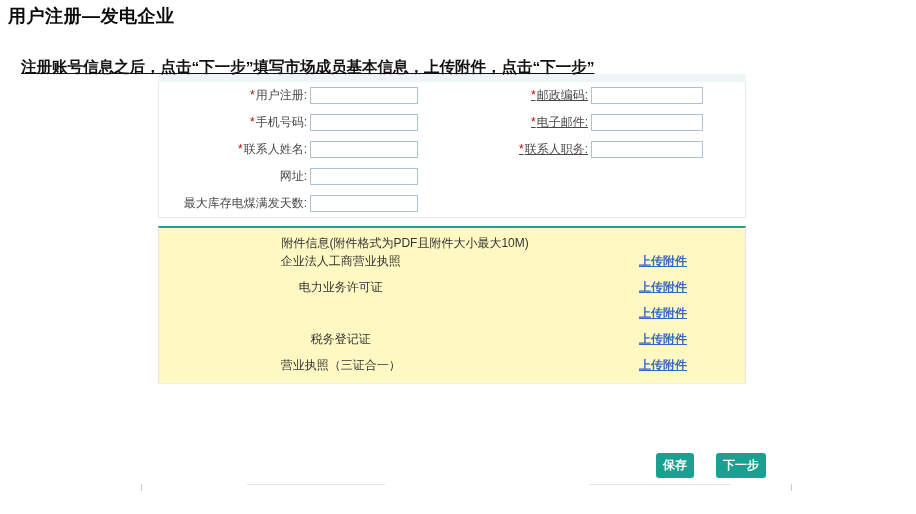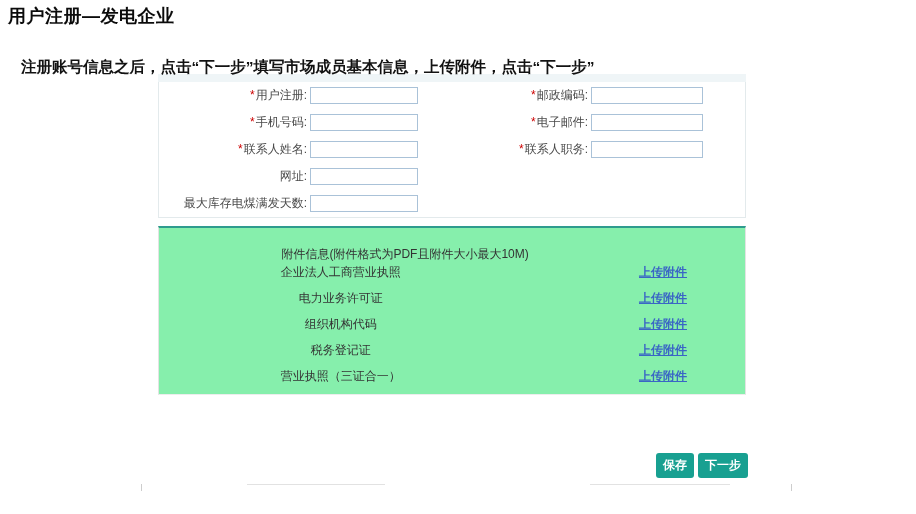--- a/index.html
+++ b/index.html
@@ -8,59 +8,59 @@
     width:916px; height:514px; position:relative; overflow:hidden;
     background:#ffffff;
     font-family:"Liberation Sans","DejaVu Sans",sans-serif;
   }
   .page-title {
     position:absolute; left:8px; top:4px;
     font-size:18px; font-weight:bold; color:#0b0b0b; letter-spacing:.5px;
   }
   .instruction {
     position:absolute; left:21px; top:57px; z-index:3;
-    font-size:15.5px; font-weight:bold; color:#121212;
+    font-size:15.5px; font-weight:bold; color:#121212;text-decoration:underline;
   }
   .shot { position:absolute; left:158px; top:74px; width:588px; z-index:1; }
   .top-strip { height:8px; background:#eff5f7; }
   .form-panel { background:#ffffff; border:1px solid #e3eaec; border-top:none; }
   .section-bar {
     height:18px; line-height:17px; padding-left:9px;
     font-size:12px; font-weight:bold; color:#0c8c7f;
     background:#f6fbfa; border-bottom:1px solid #5fa9a1;
   }
   .frow { display:flex; align-items:center; height:27px; }
   .lbl { font-size:12px; color:#4a4a4a; text-align:right; white-space:nowrap; }
   .req { color:#cc0000; margin-right:1px; }
   .lbl-left  { width:148px; }
-  .lbl-right { width:170px; }
+  .lbl-right { width:170px;text-decoration:underline; }
   .inp {
     height:17px; width:108px; margin-left:3px; padding:0 3px;
     border:1px solid #aac2d8; background:#ffffff; font-size:12px;
   }
   .inp-right { width:112px; }
   .attach-panel {
-    margin-top:8px; background:#86efac;
+    margin-top:8px; background:#fef9c3;
     border-top:2px solid #2e9b8e;
     border-left:1px solid #e3e3e3; border-right:1px solid #e3e3e3;
     border-bottom:1px solid #ededed;
-    padding:16px 0 0 0;
+    padding:5px 0 0 0;
   }
   .attach-header {
     width:84%; height:20px; line-height:20px;
     text-align:center; font-size:12px; color:#333333;
   }
   .attach-row { display:flex; align-items:flex-start; height:26px; }
   .attach-name { flex:0 0 62%; text-align:center; font-size:12px; color:#333333; }
   .upload-link {
     margin-left:auto; margin-right:58px;
     font-size:12px; font-weight:bold; color:#3a66c5;
     text-decoration:underline; cursor:pointer;
   }
-  .actions { position:absolute; left:656px; top:453px; display:flex; gap:4px; z-index:2; }
+  .actions { position:absolute; left:656px; top:453px; display:flex; gap:22px; z-index:2; }
   .btn {
     background:#18a091; color:#ffffff; border:none; border-radius:3px;
     font-size:12px; font-weight:bold; padding:4px 7px; cursor:pointer;
     font-family:inherit; white-space:nowrap;
   }
   .frag-line { position:absolute; top:484px; height:1px; background:#e2e2e2; }
   .frag-tick { position:absolute; top:484px; width:1px; height:7px; background:#cdcdcd; }
   #frag-line-1 { left:247px; width:138px; }
   #frag-line-2 { left:590px; width:140px; }
   #frag-tick-1 { left:141px; }
@@ -116,21 +116,20 @@
 
     <div class="attach-row">
       <div class="attach-name">企业法人工商营业执照</div>
       <span class="upload-link">上传附件</span>
     </div>
     <div class="attach-row">
       <div class="attach-name">电力业务许可证</div>
       <span class="upload-link">上传附件</span>
     </div>
     <div class="attach-row">
-      <div class="attach-name">组织机构代码</div>
       <span class="upload-link">上传附件</span>
     </div>
     <div class="attach-row">
       <div class="attach-name">税务登记证</div>
       <span class="upload-link">上传附件</span>
     </div>
     <div class="attach-row">
       <div class="attach-name">营业执照（三证合一）</div>
       <span class="upload-link">上传附件</span>
     </div>

